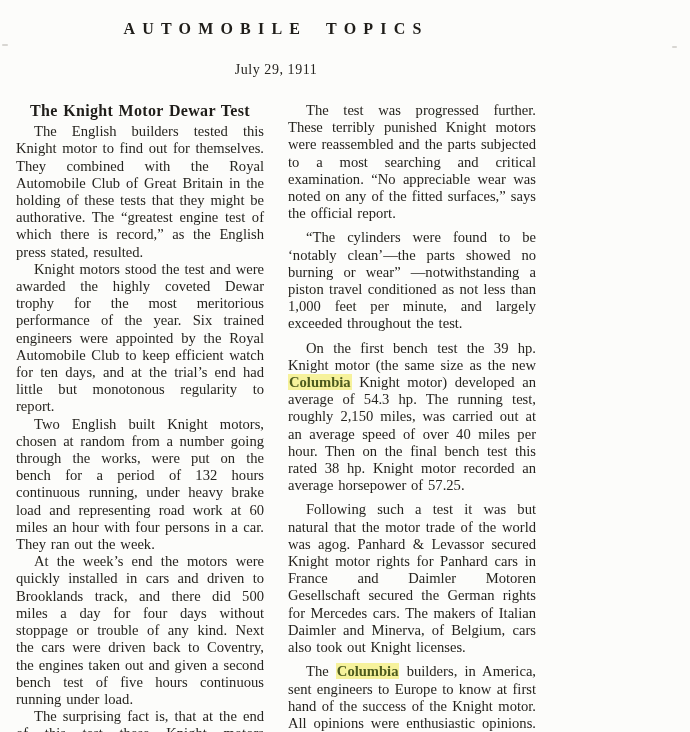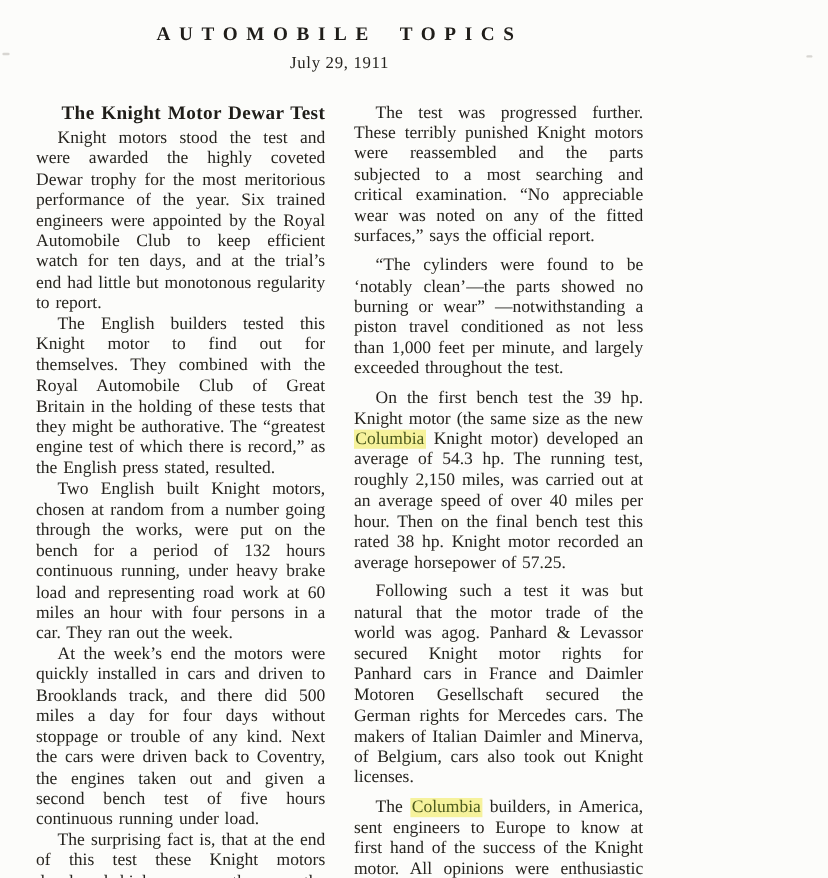--- a/index.html
+++ b/index.html
@@ -11,34 +11,34 @@
     height: 732px;
     overflow: hidden;
     background: #fcfcfa;
     font-family: "Liberation Serif", "DejaVu Serif", serif;
     color: #26241f;
   }
   .page {
     box-sizing: border-box;
     width: 562px;
     height: 732px;
-    padding: 20px 26px 10px 30px;
+    padding: 20px 26px 10px 16px;
   }
   .masthead {
     text-align: center;
     font-weight: bold;
     font-size: 16px;
     letter-spacing: 0.45em;
     word-spacing: 0.5em;
     color: #1f1d19;
   }
   .dateline {
     text-align: center;
     font-size: 14px;
-    margin-top: 8px;
+    margin-top: 24px;
     letter-spacing: 0.04em;
   }
   .columns {
     display: flex;
     gap: 24px;
     margin-top: 24px;
   }
   .col {
     width: 305px;
     font-size: 14.6px;
@@ -47,31 +47,32 @@
     word-spacing: 0.08em;
   }
   .col p {
     margin: 0;
     text-indent: 18px;
   }
   .col.right p + p {
     margin-top: 7px;
   }
   .article-heading {
-    text-align: right;
+    text-align: center;
     font-weight: bold;
     font-size: 16px;
     margin: 0 0 4px 0;
     letter-spacing: 0.02em;
     color: #1f1d19;
   }
   .hl {
     background: var(--hl-bg, #f6f29c);
     color: var(--hl-ink, #4c5a1d);
     padding: 0 1px;
+    font-weight: bold;
   }
   
   .speck {
     position: absolute;
     background: #b9b7b0;
     opacity: 0.55;
     border-radius: 2px;
   }
   .speck1 { left: 672px; top: 46px; width: 5px; height: 2px; }
   .speck2 { left: 2px;  top: 44px; width: 6px; height: 2px; }
@@ -87,22 +88,22 @@
 
     <div class="masthead">AUTOMOBILE TOPICS</div>
 
     <div class="dateline">July 29, 1911</div>
 
     <div class="columns">
 
       <div class="col left">
         <h2 class="article-heading">The Knight Motor Dewar Test</h2>
         <div>
+            <p><span>The English builders tested this Knight motor to find out for themselves.  They combined with the Royal Automobile Club of Great Britain in the holding of these tests that they might be authorative.  The “greatest engine test of which there is record,” as the English press stated, resulted.</span></p>
             <p><span>Knight motors stood the test and were awarded the highly coveted Dewar trophy for the most meritorious performance of the year. Six trained engineers were appointed by the Royal Automobile Club to keep efficient watch for ten days, and at the trial’s end had little but monotonous regularity to report.</span></p>
-            <p><span>The English builders tested this Knight motor to find out for themselves.  They combined with the Royal Automobile Club of Great Britain in the holding of these tests that they might be authorative.  The “greatest engine test of which there is record,” as the English press stated, resulted.</span></p>
             <p><span>Two English built Knight motors, chosen at random from a number going through the works, were put on the bench for a period of 132 hours continuous running, under heavy brake load and representing road work at 60 miles an hour with four persons in a car. They ran out the week.</span></p>
             <p><span>At the week’s end the motors were quickly installed in cars and driven to Brooklands track, and there did 500 miles a day for four days without stoppage or trouble of any kind. Next the cars were driven back to Coventry, the engines taken out and given a second bench test of five hours continuous running under load.</span></p>
             <p><span>The surprising fact is, that at the end of this test these Knight motors developed higher power than on the first day and established definite and positive proof that the Knight motor retains its full power despite the hardest work imposed upon it.</span></p>
           </div>
       </div>
 
       <div class="col right">
         <div>
             <p><span>The test was progressed further.  These terribly punished Knight motors were reassembled and the parts subjected to a most searching and critical examination.  “No appreciable wear was noted on any of the fitted surfaces,” says the official report.</span></p>
             <p><span>“The cylinders were found to be ‘notably clean’—the parts showed no burning or wear” —notwithstanding a piston travel conditioned as not less than 1,000 feet per minute, and largely exceeded throughout the test.</span></p>

